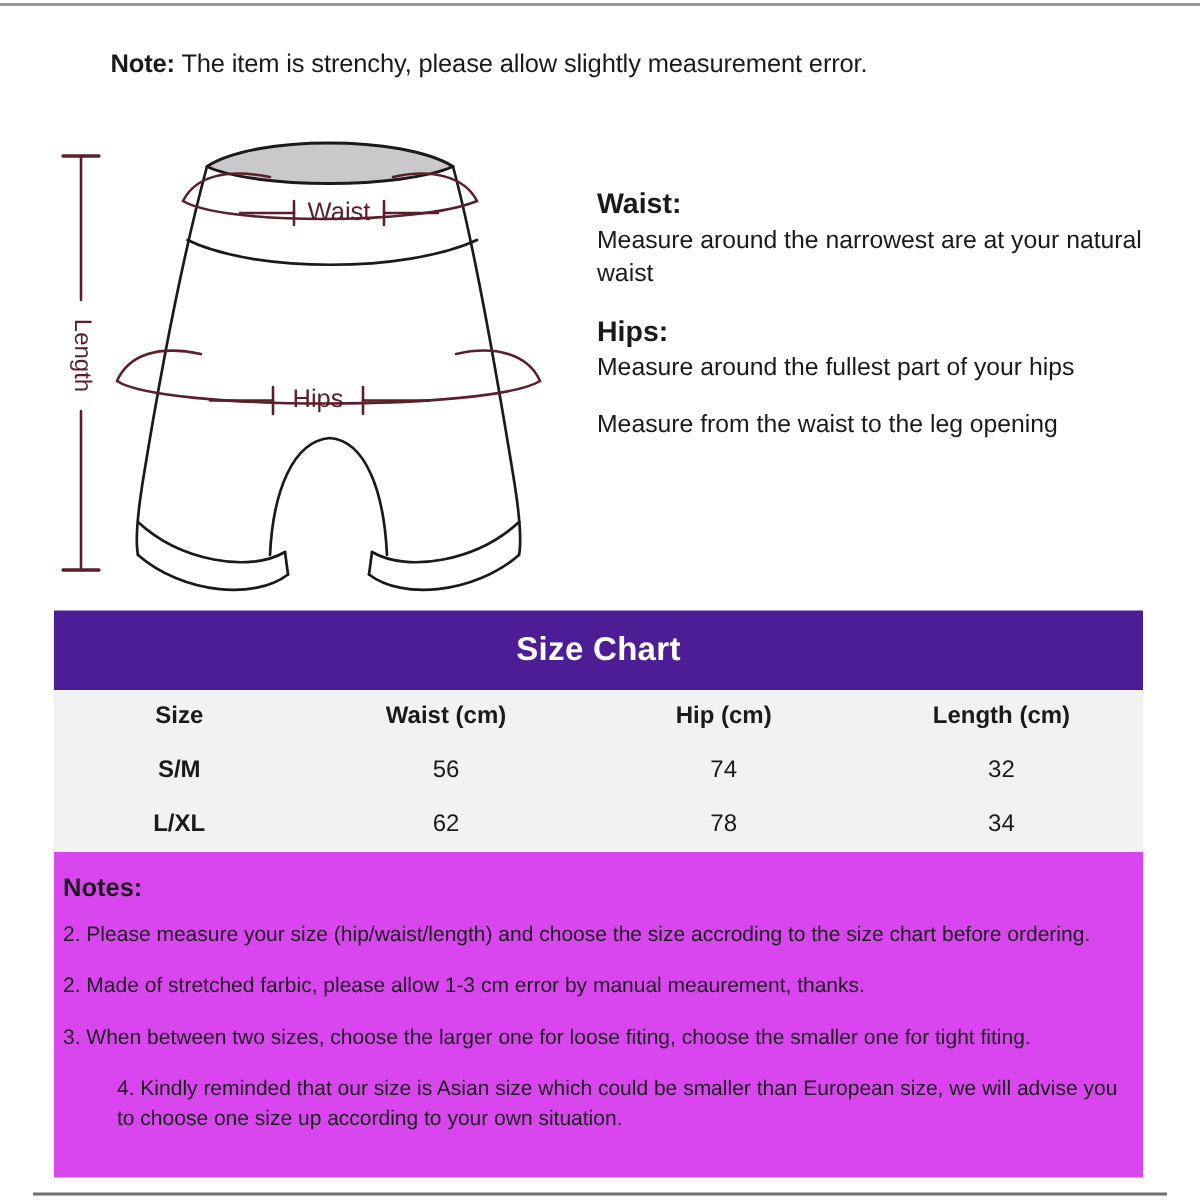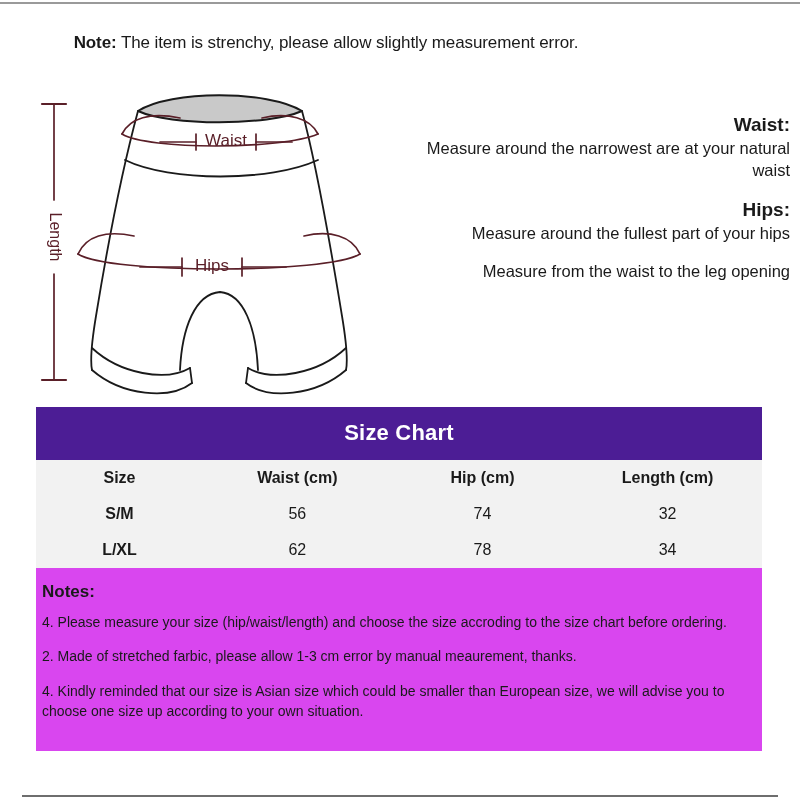--- a/index.html
+++ b/index.html
@@ -49,24 +49,23 @@
     top: 78px;
     left: 30px;
     width: 360px;
     height: 320px;
   }
   .diagram svg { display: block; }
 
   
   .descriptions {
     position: absolute;
-    top: 114px;
+    top: 126px;
     left: 398px;
     width: 392px;
-    text-align: right;
   }
   .desc-block { margin-bottom: 17px; }
   .desc-title {
     font-size: 19px;
     font-weight: bold;
     margin-bottom: 2px;
   }
   .desc-text {
     font-size: 16.5px;
     line-height: 1.32;
@@ -118,21 +117,21 @@
   .notes-title {
     font-size: 17px;
     font-weight: bold;
     padding: 4px 0 10px 0;
   }
   .note-item {
     font-size: 14px;
     line-height: 1.45;
     margin-bottom: 14px;
   }
-  .note-item:last-child { margin-bottom: 0; }
+  .note-item:last-child { margin-bottom: 0; margin-left: 36px; }
 </style>
 </head>
 <body>
 
 <div class="top-rule"></div>
 
 <div class="note-line">
   <span class="lbl">Note:</span><span> The item is strenchy, please allow slightly measurement error.</span>
 </div>
 
@@ -228,19 +227,20 @@
         <td>L/XL</td>
         <td class="val">62</td>
         <td class="val">78</td>
         <td class="val">34</td>
       </tr>
     </tbody>
   </table>
 
   <div class="notes">
     <div class="notes-title">Notes:</div>
-    <div class="note-item">4. Please measure your size (hip/waist/length) and choose the size accroding to the size chart before ordering.</div>
+    <div class="note-item">2. Please measure your size (hip/waist/length) and choose the size accroding to the size chart before ordering.</div>
     <div class="note-item">2. Made of stretched farbic, please allow 1-3 cm error by manual meaurement, thanks.</div>
+    <div class="note-item">3. When between two sizes, choose the larger one for loose fiting, choose the smaller one for tight fiting.</div>
     <div class="note-item">4. Kindly reminded that our size is Asian size which could be smaller than European size, we will advise you to choose one size up according to your own situation.</div>
   </div>
 </div>
 
 <div class="bottom-rule"></div>
 
 </body></html>

